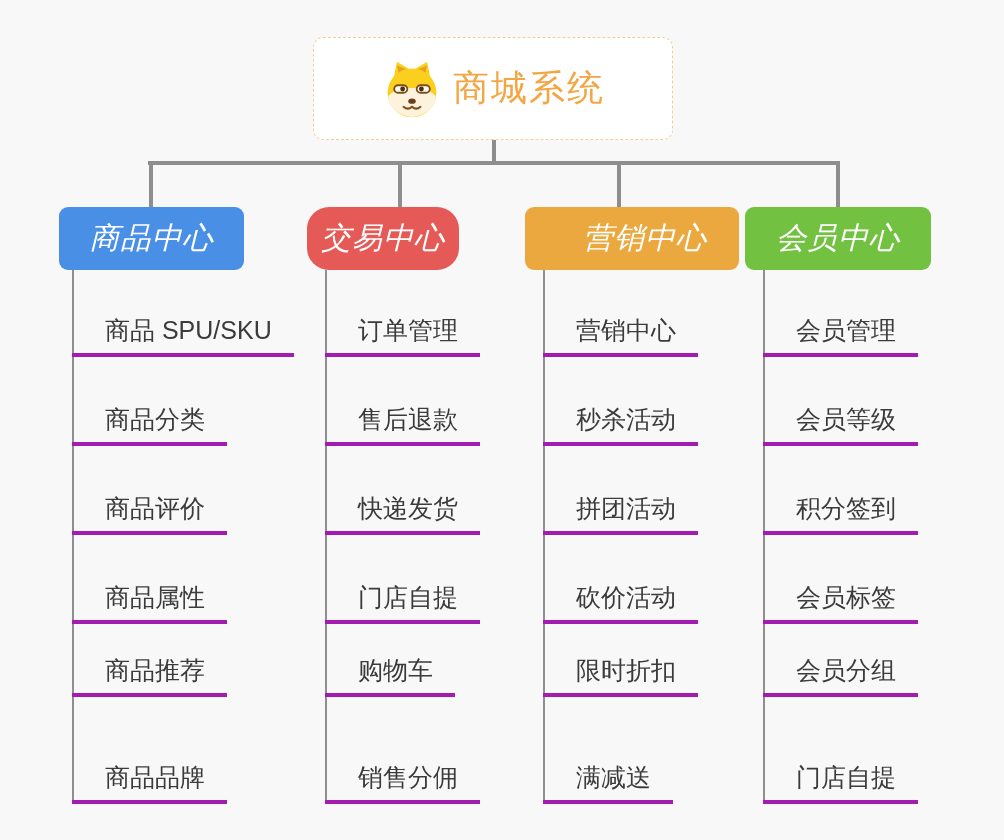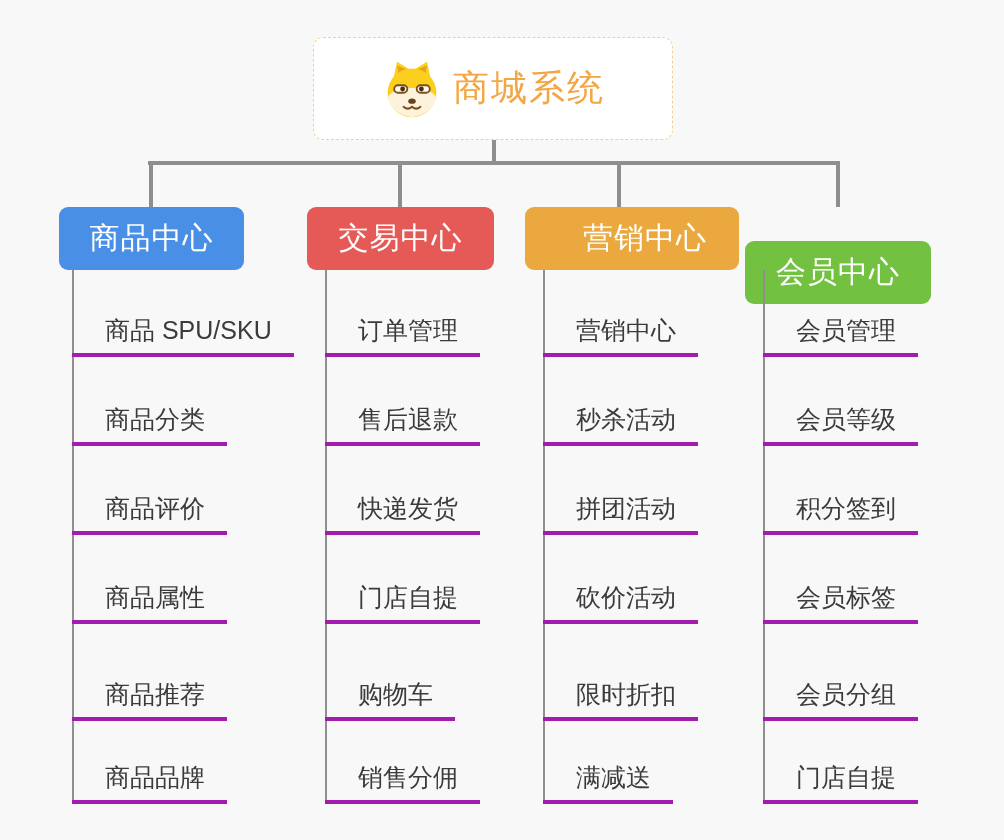--- a/index.html
+++ b/index.html
@@ -35,24 +35,24 @@
   .drop-0{left:149px;}
   .drop-1{left:398px;}
   .drop-2{left:617px;}
   .drop-3{left:836px;}
 
   
   .branch{
     position:absolute;top:207px;height:63px;
     border-radius:9px;
     display:flex;align-items:center;justify-content:center;
-    color:#ffffff;font-size:30px;letter-spacing:1px;white-space:nowrap;
+    color:#ffffff;font-size:30px;letter-spacing:1px;white-space:nowrap;font-style:italic;
   }
   .b0{left:59px;width:185px;}
-  .b1{left:307px;width:187px;}
+  .b1{left:307px;width:152px;border-radius:22px;}
   .b2{left:525px;width:188px;}
   .b3{left:745px;width:186px;}
 
   
   .col{position:absolute;top:270px;height:530px;}
   .col-0{left:72px;}
   .col-1{left:325px;}
   .col-2{left:543px;}
   .col-3{left:763px;}
   .trunk{position:absolute;left:0;top:0;width:2px;height:530px;background:#8f8f8f;}
@@ -60,21 +60,21 @@
     position:absolute;left:0;
     white-space:nowrap;
     font-size:25px;line-height:33px;color:#3b3b3b;
     padding:0 22px 6px 33px;
     border-bottom:4px solid #a21caf;
   }
   .col .item:nth-child(2){top:44px;}
   .col .item:nth-child(3){top:133px;}
   .col .item:nth-child(4){top:222px;}
   .col .item:nth-child(5){top:311px;}
-  .col .item:nth-child(6){top:408px;}
+  .col .item:nth-child(6){top:384px;}
   .col .item:nth-child(7){top:491px;font-family:Liberation Serif, serif;}
 </style>
 </head>
 <body>
 
 <div class="stage">
 
   <div class="root">
     <svg class="dog" viewBox="0 0 64 64" aria-hidden="true">
       <path d="M12 22 L16 3 L31 12 Z" fill="#fbcf1d"></path>
@@ -102,21 +102,21 @@
 
   <div class="branch b0" style="background: rgb(74, 143, 230);">
     <span>商品中心</span>
   </div>
   <div class="branch b1" style="background: rgb(229, 90, 86);">
     <span>交易中心</span>
   </div>
   <div class="branch b2" style="background: rgb(234, 168, 62); padding-left: 26px;">
     <span>营销中心</span>
   </div>
-  <div class="branch b3" style="background: rgb(114, 193, 64); margin-top: 34px;">
+  <div class="branch b3" style="background: rgb(114, 193, 64);">
     <span>会员中心</span>
   </div>
 
   <div class="col col-0">
     <div class="trunk"></div>
     <div class="item">商品 SPU/SKU</div>
     <div class="item">商品分类</div>
     <div class="item">商品评价</div>
     <div class="item">商品属性</div>
     <div class="item">商品推荐</div>

